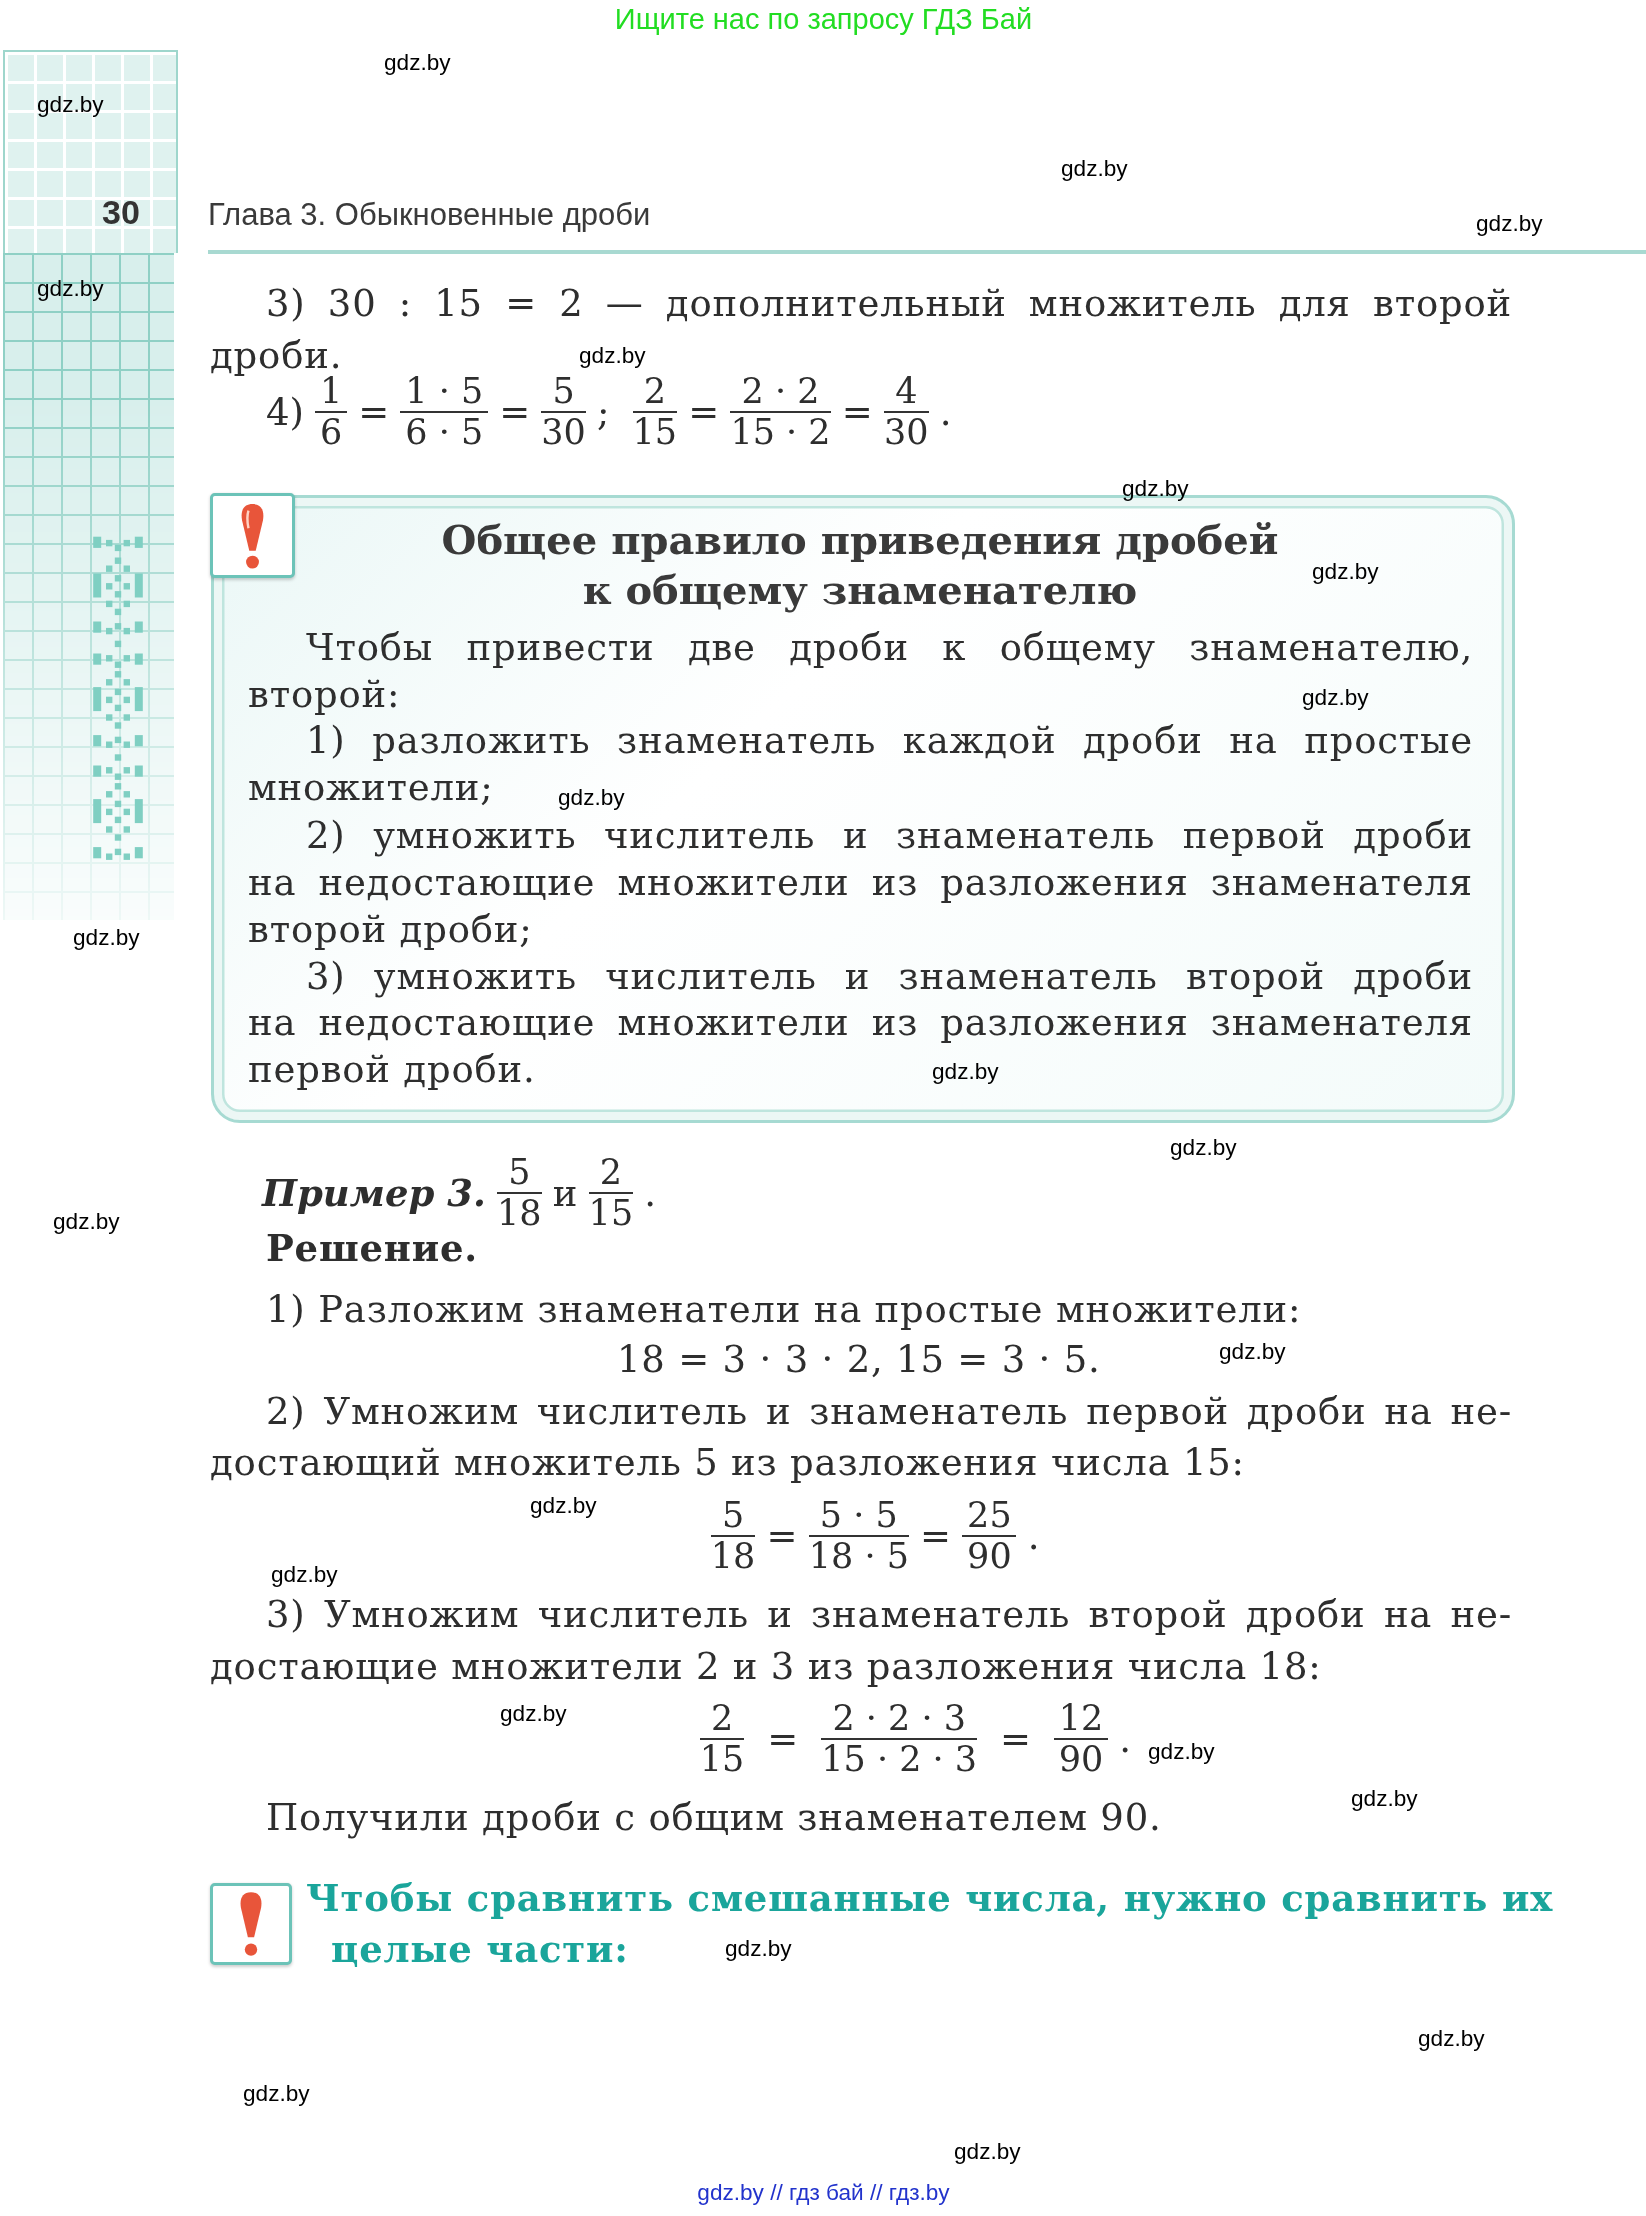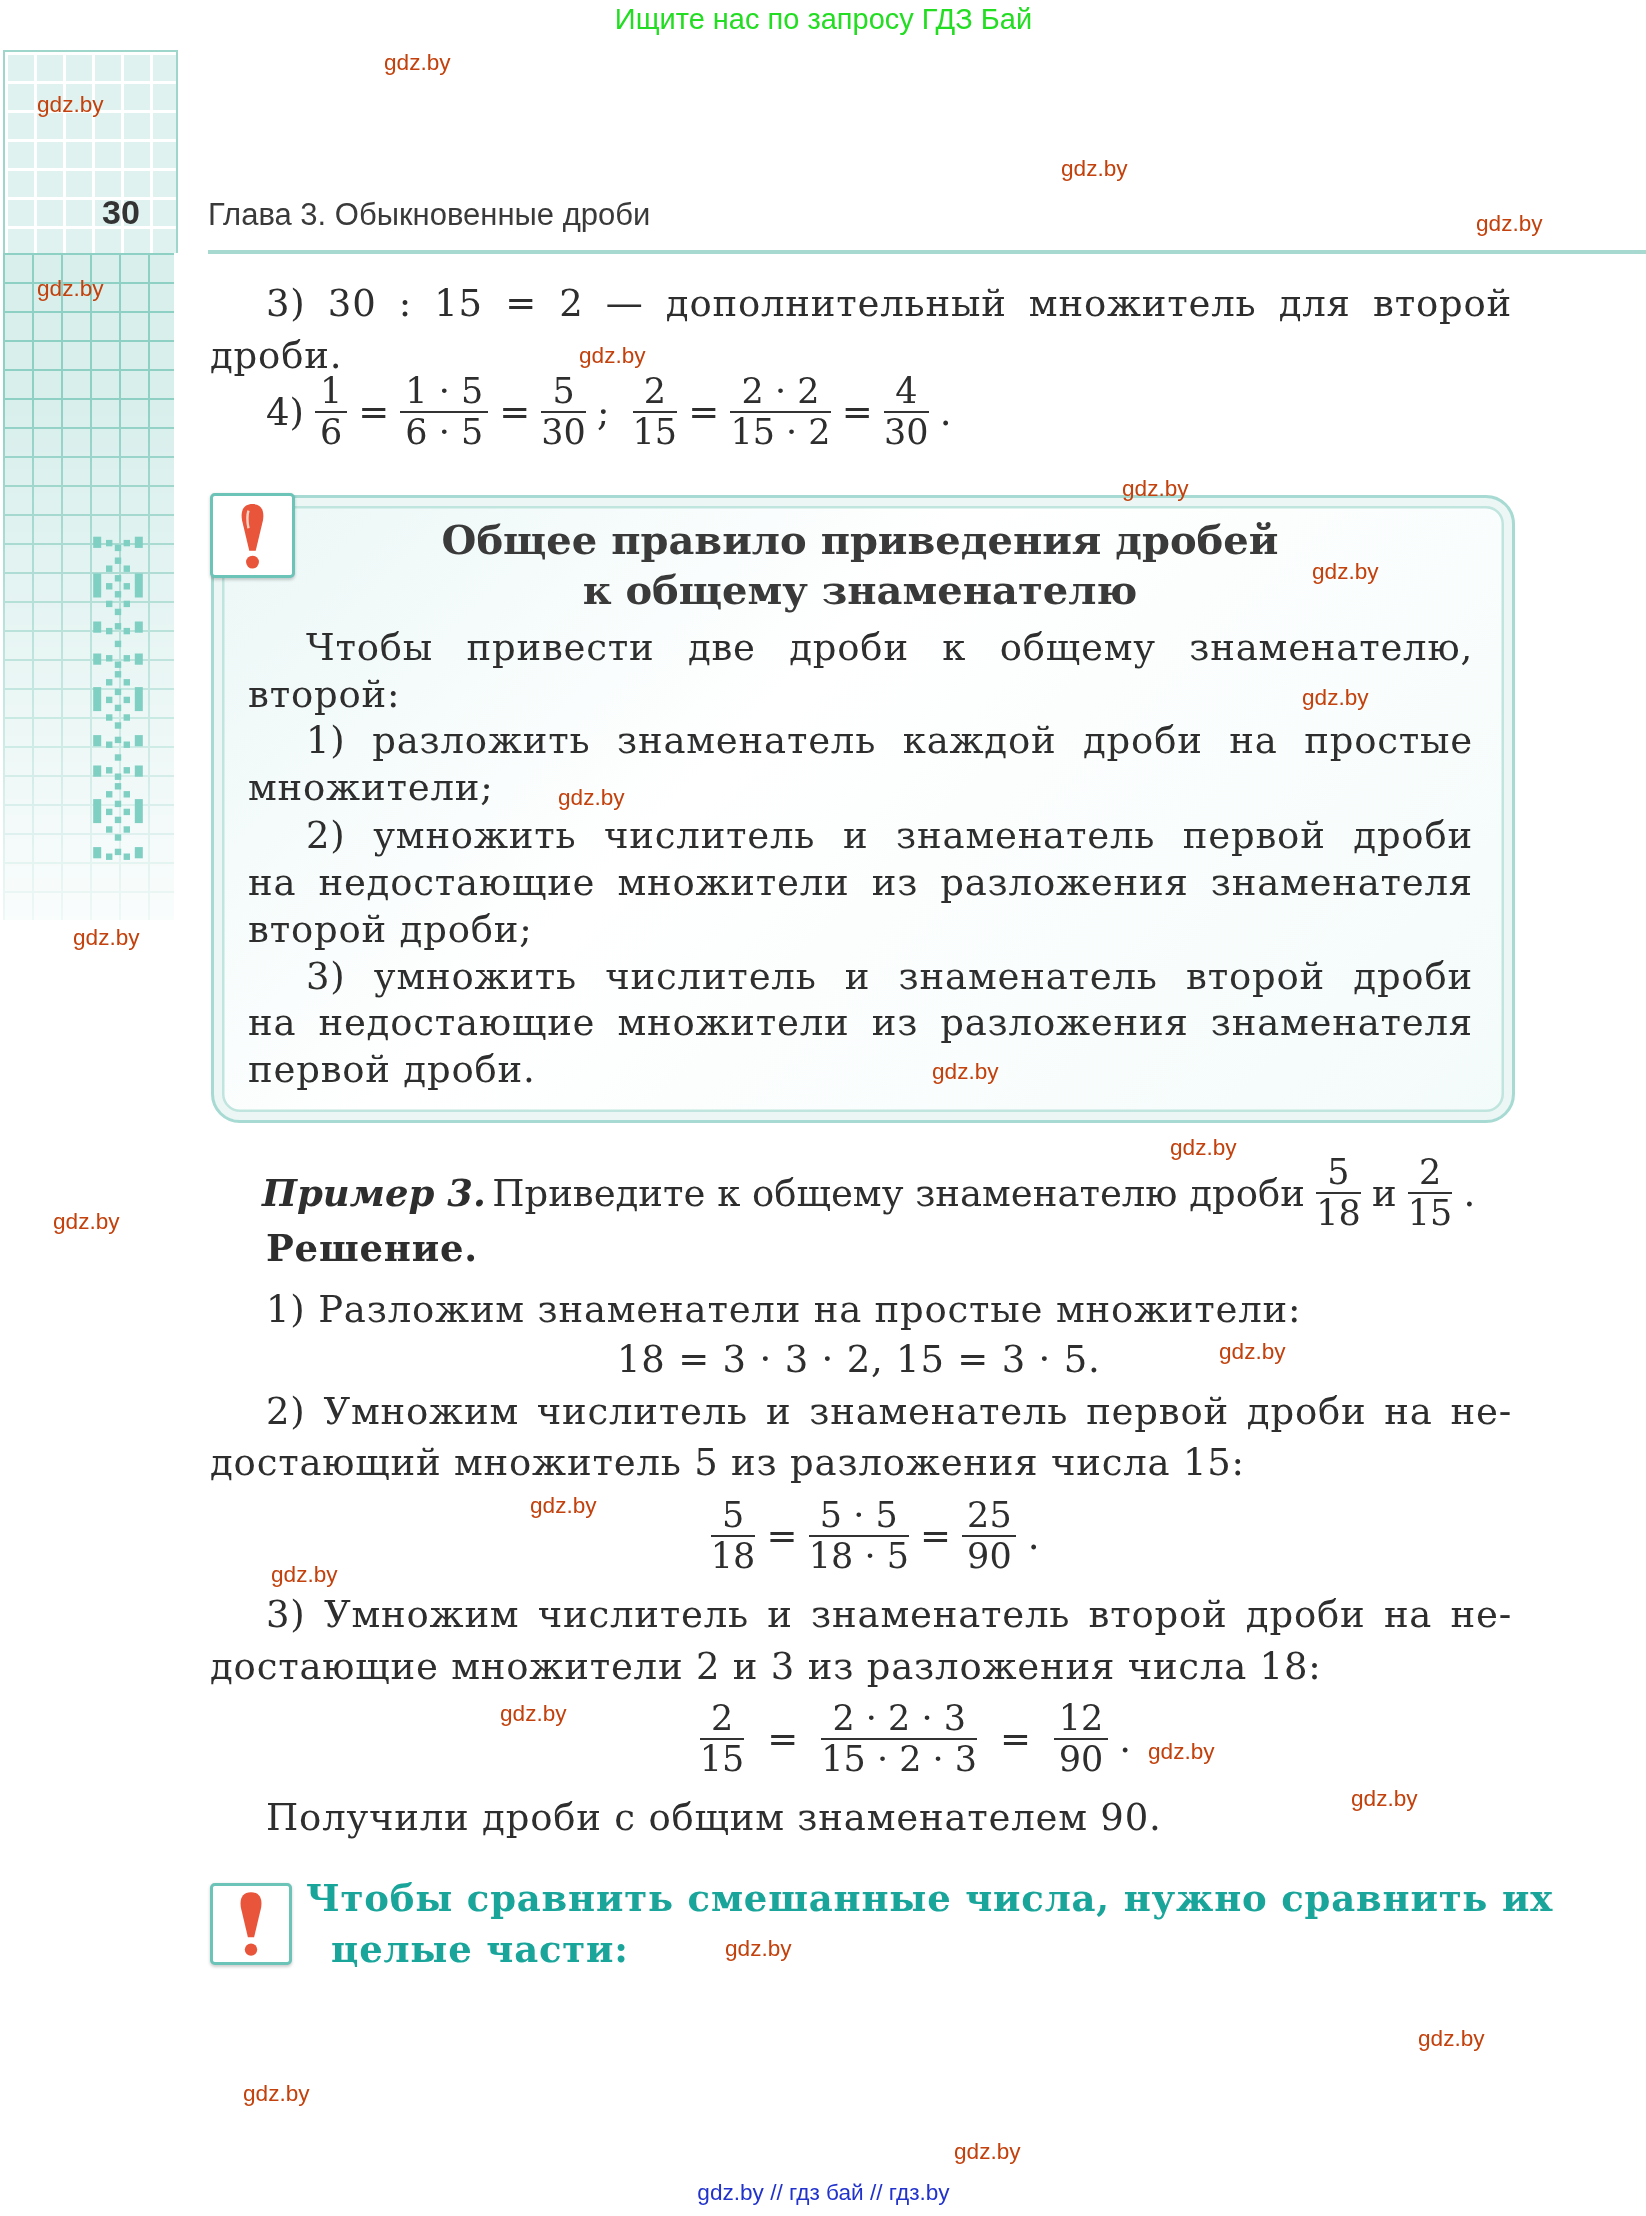--- a/index.html
+++ b/index.html
@@ -1,19 +1,19 @@
 <!DOCTYPE html>
 <html style="font-size:13px"><head>
 <meta charset="utf-8">
 <style>
   html, body { margin:0; padding:0; }
   body { width:1647px; height:2216px; position:relative; background:#ffffff; overflow:hidden;
          font-family:"DejaVu Serif", serif; color:#2e2e2e; }
   .abs { position:absolute; }
-  .wm { position:absolute; font-family:"Liberation Sans", sans-serif; font-size:22.6px; color:#c2410c; }
+  .wm { position:absolute; font-family:"Liberation Sans", sans-serif; font-size:22.6px; color:#000000; }
   .top-banner { position:absolute; top:3.2px; left:0; width:1647px; text-align:center;
                 font-family:"Liberation Sans", sans-serif; font-size:29px; color:#22dd22; }
   .bottom-banner { position:absolute; top:2180px; left:0; width:1647px; text-align:center;
                 font-family:"Liberation Sans", sans-serif; font-size:22.6px; color:#2233cc; }
   
   .strip { position:absolute; left:3.2px; top:50px; width:171px; height:870px;
            background-color:#d8efec;
            background-image:
              linear-gradient(#8fd0c5 2.4px, transparent 2.4px),
              linear-gradient(90deg, #8fd0c5 2.4px, transparent 2.4px);
@@ -191,21 +191,20 @@
 <div class="line left" style="top:764px;left:248px;">множители;</div>
 <div class="line" style="top:812px;left:306px;width:1167px;">2) умножить числитель и знаменатель первой дроби</div>
 <div class="line" style="top:859px;left:248px;width:1225px;">на недостающие множители из разложения знаменателя</div>
 <div class="line left" style="top:906px;left:248px;">второй дроби;</div>
 <div class="line" style="top:953px;left:306px;width:1167px;">3) умножить числитель и знаменатель второй дроби</div>
 <div class="line" style="top:999px;left:248px;width:1225px;">на недостающие множители из разложения знаменателя</div>
 <div class="line left" style="top:1046px;left:248px;">первой дроби.</div>
 
 <div class="math" style="left:262px;top:1153px;font-size:37px;justify-content:center;">
   <b><i>Пример 3.</i></b>
-  <span>Приведите к общему знаменателю дроби</span>
   <span class="frac">
       <span class="num">5</span>
       <span>18</span>
     </span>
   <span>и</span>
   <span class="frac">
       <span class="num">2</span>
       <span>15</span>
     </span>
   <span>.</span>

